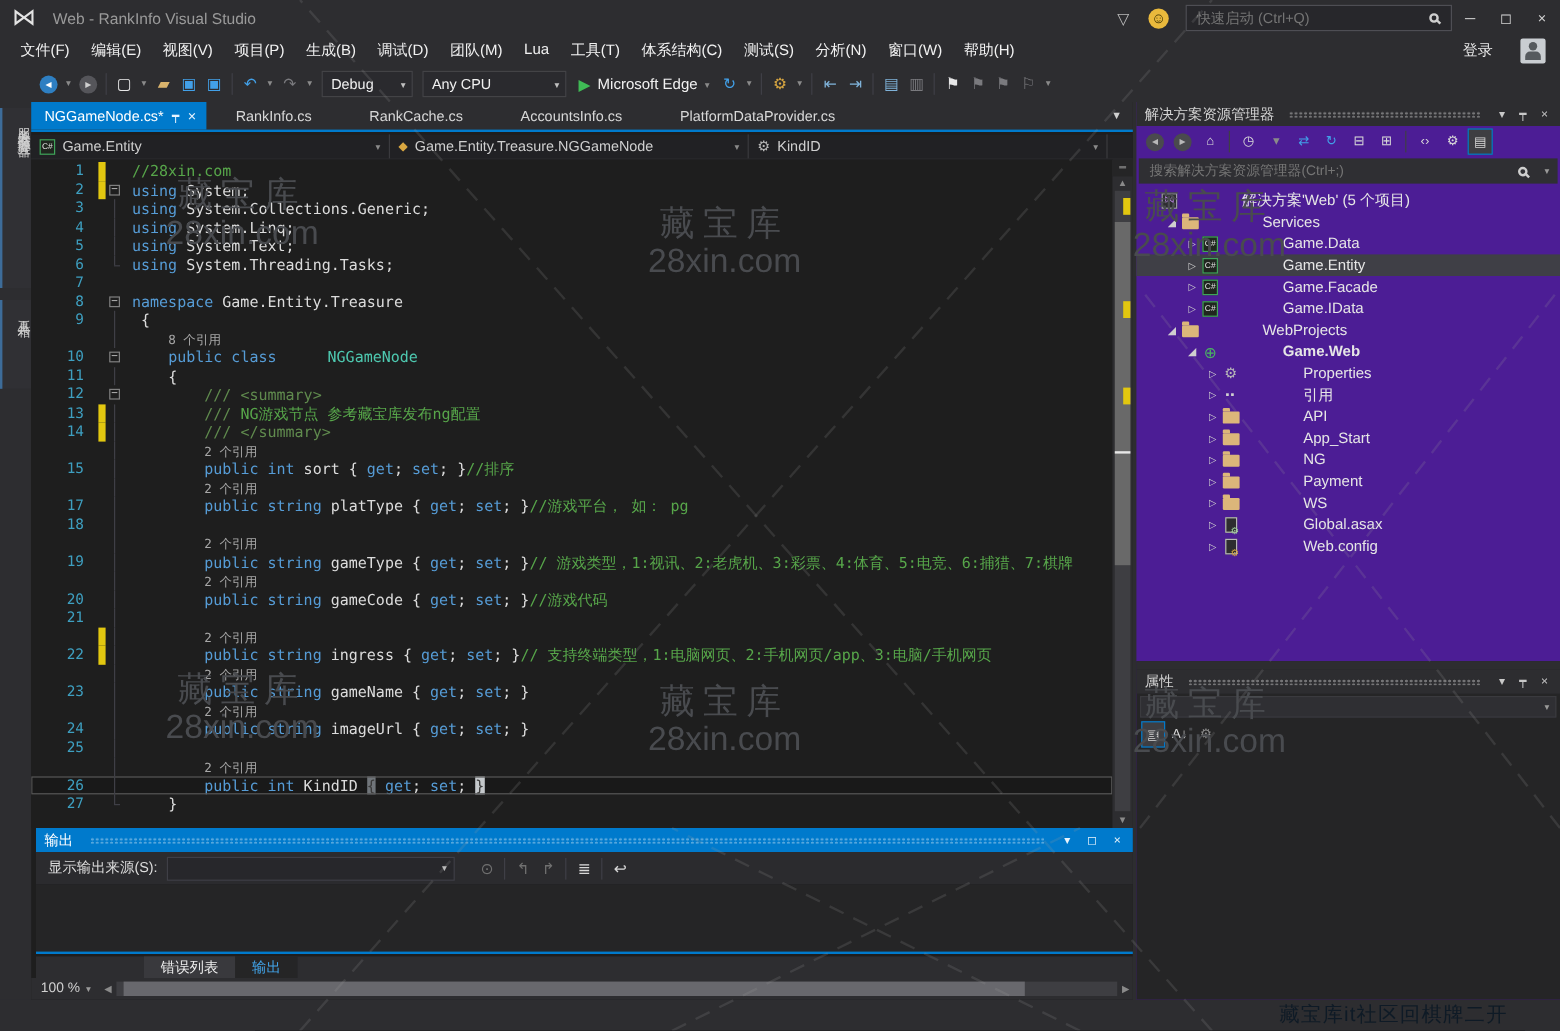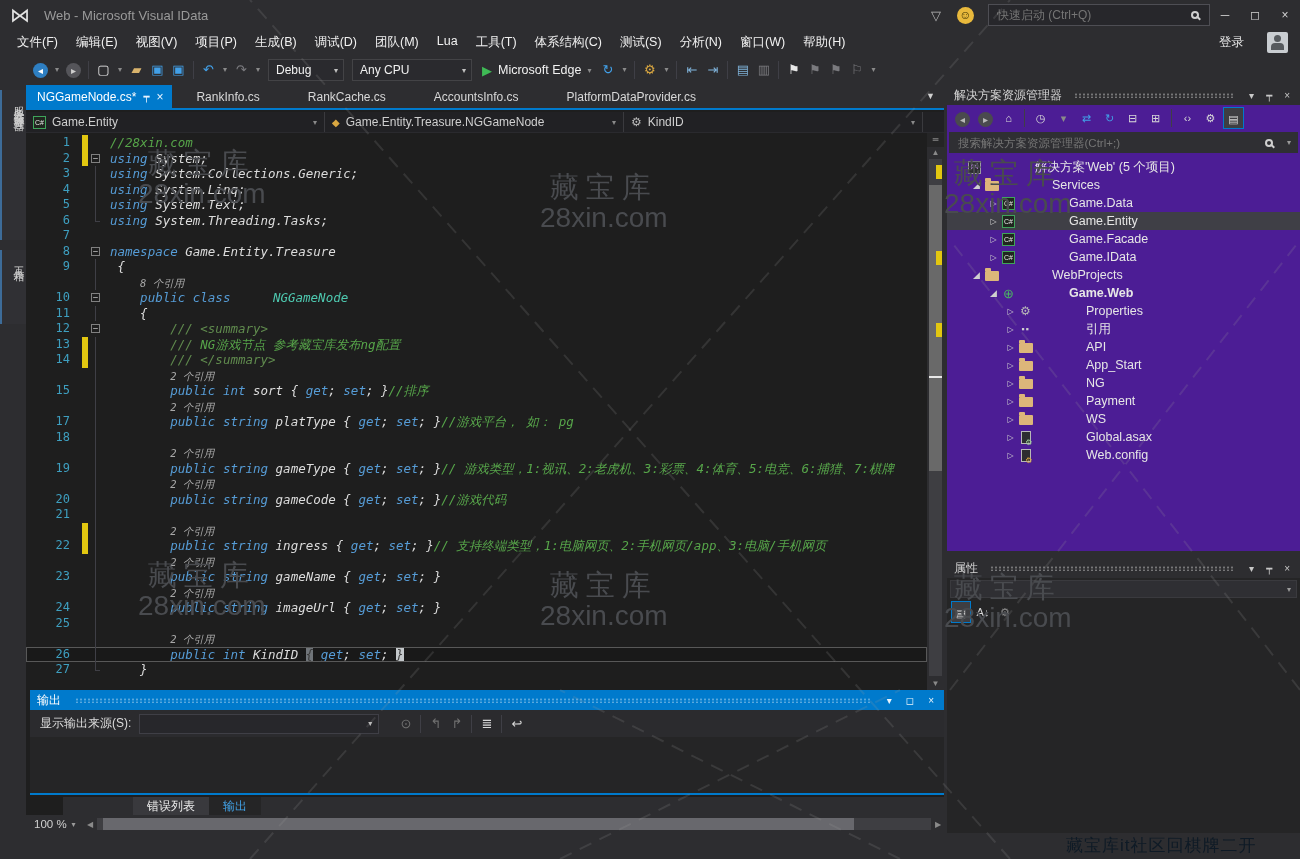--- a/index.html
+++ b/index.html
@@ -75,21 +75,21 @@
   .crow.cur{background:#191919;outline:1px solid #585858;outline-offset:-1px;}
   .ln{width:56px;flex:none;text-align:right;padding-right:12px;color:#3e9fc0;font-size:12px;}
   .chg{width:6px;flex:none;}
   .chg.on{background:#e2c710;}
   .fold{width:16px;flex:none;position:relative;}
   .fold .vl{position:absolute;left:7px;top:0;bottom:0;width:1px;background:#3f3f46;}
   .fold .vle{position:absolute;left:7px;top:0;height:8px;width:1px;background:#3f3f46;}
   .fold .he{position:absolute;left:7px;top:8px;width:5px;height:1px;background:#3f3f46;}
   .fold .fbox{position:absolute;left:3px;top:3px;width:9px;height:9px;border:1px solid #808080;background:#1e1e1e;
               color:#c0c0c0;font-size:9px;line-height:7px;text-align:center;}
-  .codeseg{padding-left:6px;font-style:italic;}
+  .codeseg{padding-left:6px;}
   .sg-k{color:#569cd6;} .sg-t{color:#4ec9b0;padding-left:35px;} .sg-c{color:#57a64a;} .sg-d{color:#608b4e;}
   .sg-p{color:#dcdcdc;}
   .sg-lens{color:#a8a8a8;font-size:10.5px;}
   .sg-hb{background:#70757a;color:#3a3a3a;}
   .sg-cur{background:#c4c8cb;color:#3a3a3a;}
 
   
   #vscroll{position:absolute;top:48px;right:0;width:17px;bottom:143px;background:#2d2d30;}
   .vsplit{height:14px;background:#252526;color:#b0b0b0;font-size:8px;text-align:center;line-height:14px;}
   .varr{height:12px;color:#8a8a8a;font-size:8px;text-align:center;line-height:12px;}
@@ -102,21 +102,21 @@
   
   #output{position:absolute;left:4px;right:0;top:605px;height:107px;}
   .out-title{height:20px;background:#007acc;color:#fff;display:flex;align-items:center;padding:0 7px;font-size:12px;gap:8px;}
   .grip{flex:1;height:5px;margin:0 6px;background:radial-gradient(circle,rgba(255,255,255,.35) 1px,transparent 1.2px) 0 0/4px 3px repeat;}
   .ticon{font-size:10px;color:#eaf4fb;padding:0 3px;}
   .out-toolbar{height:27px;background:#2b2b2e;display:flex;align-items:center;padding:0 10px;font-size:12px;color:#dcdcdc;}
   .out-combo{width:240px;height:20px;background:#27272b;border:1px solid #3f3f46;margin-left:8px;display:flex;align-items:center;}
   .out-combo .ca{margin-left:auto;font-size:8px;color:#c0c0c0;padding:0 6px;}
   #out-icons{display:flex;align-items:center;margin-left:16px;}
   .out-content{height:58px;background:#252526;border-bottom:2px solid #007acc;}
-  #bottomtabs{position:absolute;left:4px;right:0;top:712px;height:18px;background:#2d2d30;display:flex;padding-left:70px;font-size:12px;margin-left:33px;}
+  #bottomtabs{position:absolute;left:4px;right:0;top:712px;height:18px;background:#2d2d30;display:flex;padding-left:90px;font-size:12px;}
   .btab{display:flex;align-items:center;padding:0 14px;color:#ededed;}
   .btab.on{color:#42a3e8;background:#252526;}
   .btab.off{background:#39393d;}
   #zoomrow{position:absolute;left:0;right:0;top:730px;height:18px;background:#2d2d30;display:flex;align-items:center;}
   .zctrl{width:58px;padding-left:8px;font-size:11.5px;color:#d0d0d0;display:flex;align-items:center;gap:5px;}
   .zctrl .ca{font-size:8px;color:#9a9a9a;}
   .harr{width:12px;text-align:center;color:#8a8a8a;font-size:8px;}
   .htrack{flex:1;height:12px;background:#3e3e42;position:relative;margin:0 1px;}
   .hthumb{position:absolute;left:6px;top:0;bottom:0;width:90%;background:#68686d;}
 
@@ -169,21 +169,21 @@
              font-size:17px;letter-spacing:1px;pointer-events:none;}
   #dashes{position:absolute;left:0;top:0;z-index:55;pointer-events:none;}
 </style>
 </head>
 <body>
 
 <div class="app">
 
   <div id="titlebar">
     <span class="vslogo">⋈</span>
-    <span class="wtitle">Web - Microsoft Visual IData</span>
+    <span class="wtitle">Web - RankInfo Visual Studio</span>
     <div class="tb-right">
       <span class="flagicon">▽</span>
       <span class="smiley">☺</span>
       <div class="qlaunch">
         <input placeholder="快速启动 (Ctrl+Q)" style="">
         <span class="mag"></span>
       </div>
       <span class="winbtn">─</span>
       <span class="winbtn">◻</span>
       <span class="winbtn">×</span>

